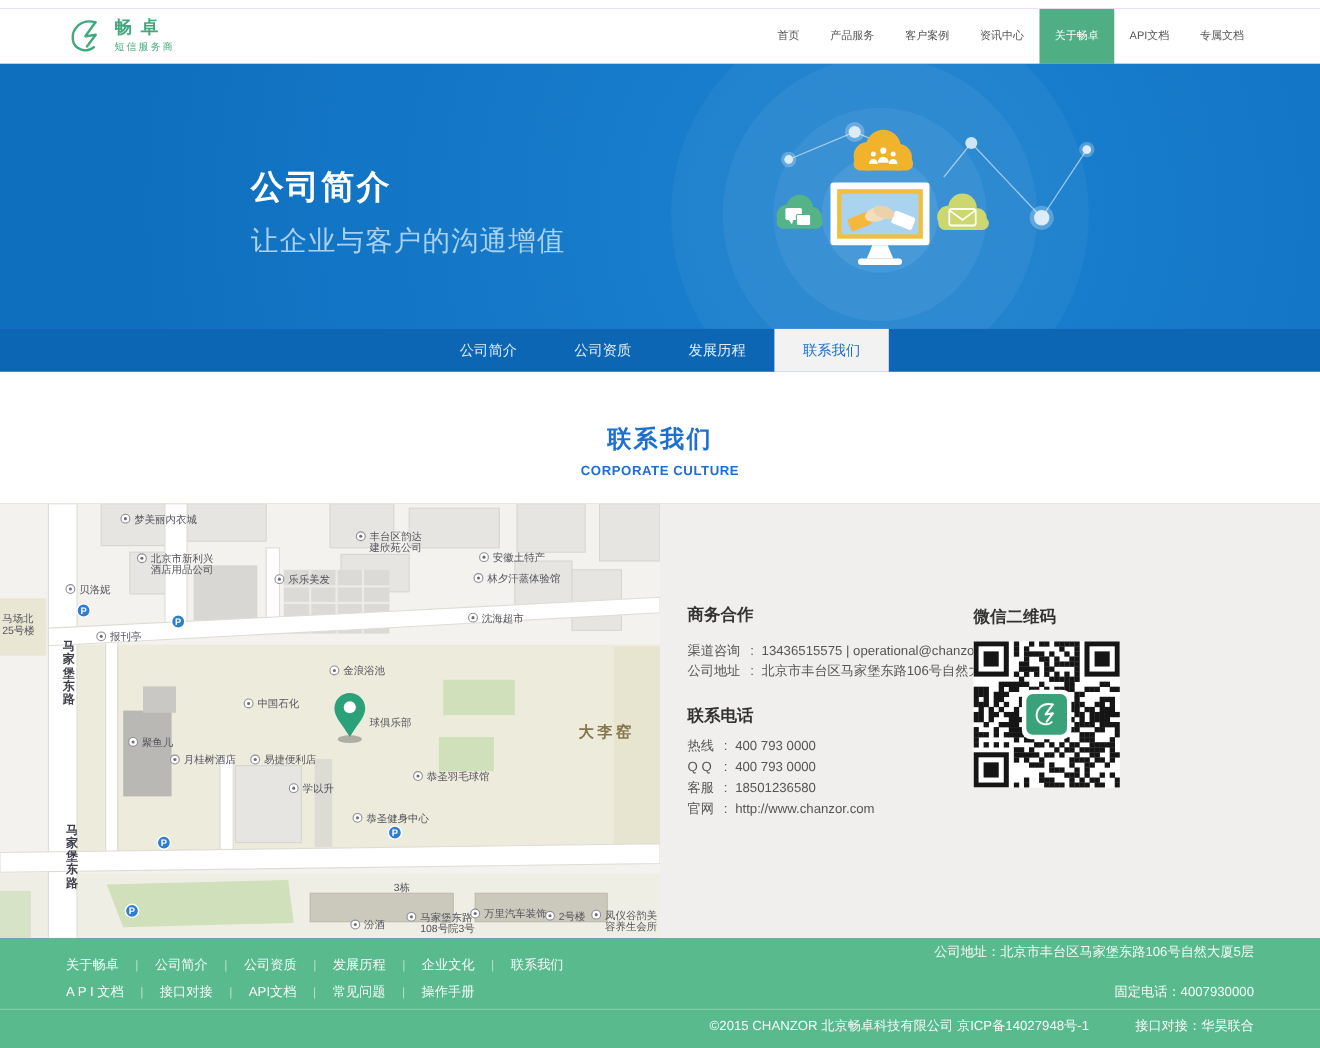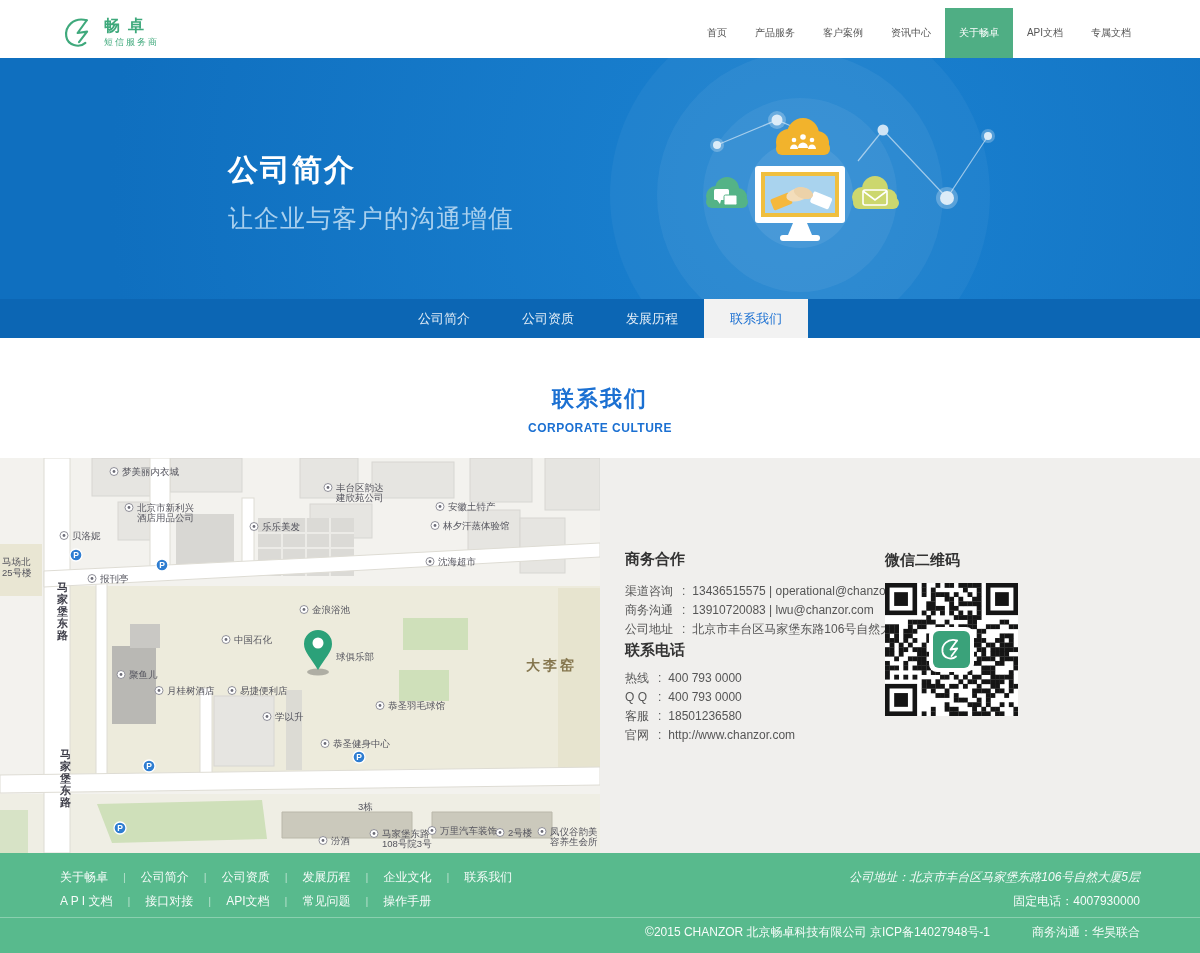--- a/index.html
+++ b/index.html
@@ -60,21 +60,21 @@
   .qr-wrap{margin-top:13px;width:133px;height:133px;background:#fff;}
 
   
   .footer{position:absolute;top:845px;left:0;width:1200px;height:108px;background:var(--footer);color:rgba(255,255,255,0.95);font-size:12px;}
   .flinks{position:absolute;left:60px;display:flex;align-items:center;}
   .flinks a{color:rgba(255,255,255,0.95);text-decoration:none;cursor:pointer;}
   .flinks a + a::before{content:"|";margin:0 15px;color:rgba(255,255,255,0.55);font-size:11px;}
   .frow1{top:16px;}
   .frow2{top:40px;align-items:center;}
   .fright{position:absolute;right:60px;text-align:right;}
-  .fr1{top:16px;font-style:italic;} .fr2{top:40px;} .fr3{top:71px;}
+  .fr1{top:4px;} .fr2{top:40px;} .fr3{top:71px;}
   .fdivider{position:absolute;top:64px;left:0;width:1200px;border-top:1px solid rgba(255,255,255,0.3);}
   .fpartners{position:absolute;left:60px;top:71px;}
   .fpartners .plabel{margin-right:14px;}
   .fpartners .pname{margin-right:20px;}
   .fcopy .gap{margin-left:42px;}
 </style>
 </head>
 <body>
 
 <div class="page">
@@ -404,21 +404,20 @@
       </svg>
     </div>
 
     <div class="contact">
       <div class="cblock biz-block">
         <h3>商务合作</h3>
         <div class="crows">
 
             <div class="crow"><span class="clabel">渠道咨询</span><span class="ccolon">:</span><span class="cvalue">13436515575 | operational@chanzor.com</span></div>
 
-            <div class="crow"><span class="clabel">商务沟通</span><span class="ccolon">:</span><span class="cvalue">13910720083 | lwu@chanzor.com</span></div>
 
             <div class="crow"><span class="clabel">公司地址</span><span class="ccolon">:</span><span class="cvalue">北京市丰台区马家堡东路106号自然大厦5层</span></div>
           </div>
       </div>
       <div class="cblock phone-block">
         <h3>联系电话</h3>
         <div class="crows">
 
             <div class="crow"><span class="clabel">热线</span><span class="ccolon">:</span><span class="cvalue">400 793 0000</span></div>
 
@@ -759,16 +758,16 @@
     <a>A P I 文档</a>
         <a>接口对接</a>
         <a>API文档</a>
         <a>常见问题</a>
         <a>操作手册</a>
       </div>
     <div class="fright fr1">公司地址：北京市丰台区马家堡东路106号自然大厦5层</div>
     <div class="fright fr2">固定电话：4007930000</div>
     <div class="fdivider"></div>
     <div class="fright fr3 fcopy">
-      <span>©2015 CHANZOR 北京畅卓科技有限公司  京ICP备14027948号-1</span><span class="gap">商务沟通：华昊联合</span>
+      <span>©2015 CHANZOR 北京畅卓科技有限公司  京ICP备14027948号-1</span><span class="gap">接口对接：华昊联合</span>
     </div>
   </footer>
 </div>
 
 </body></html>

